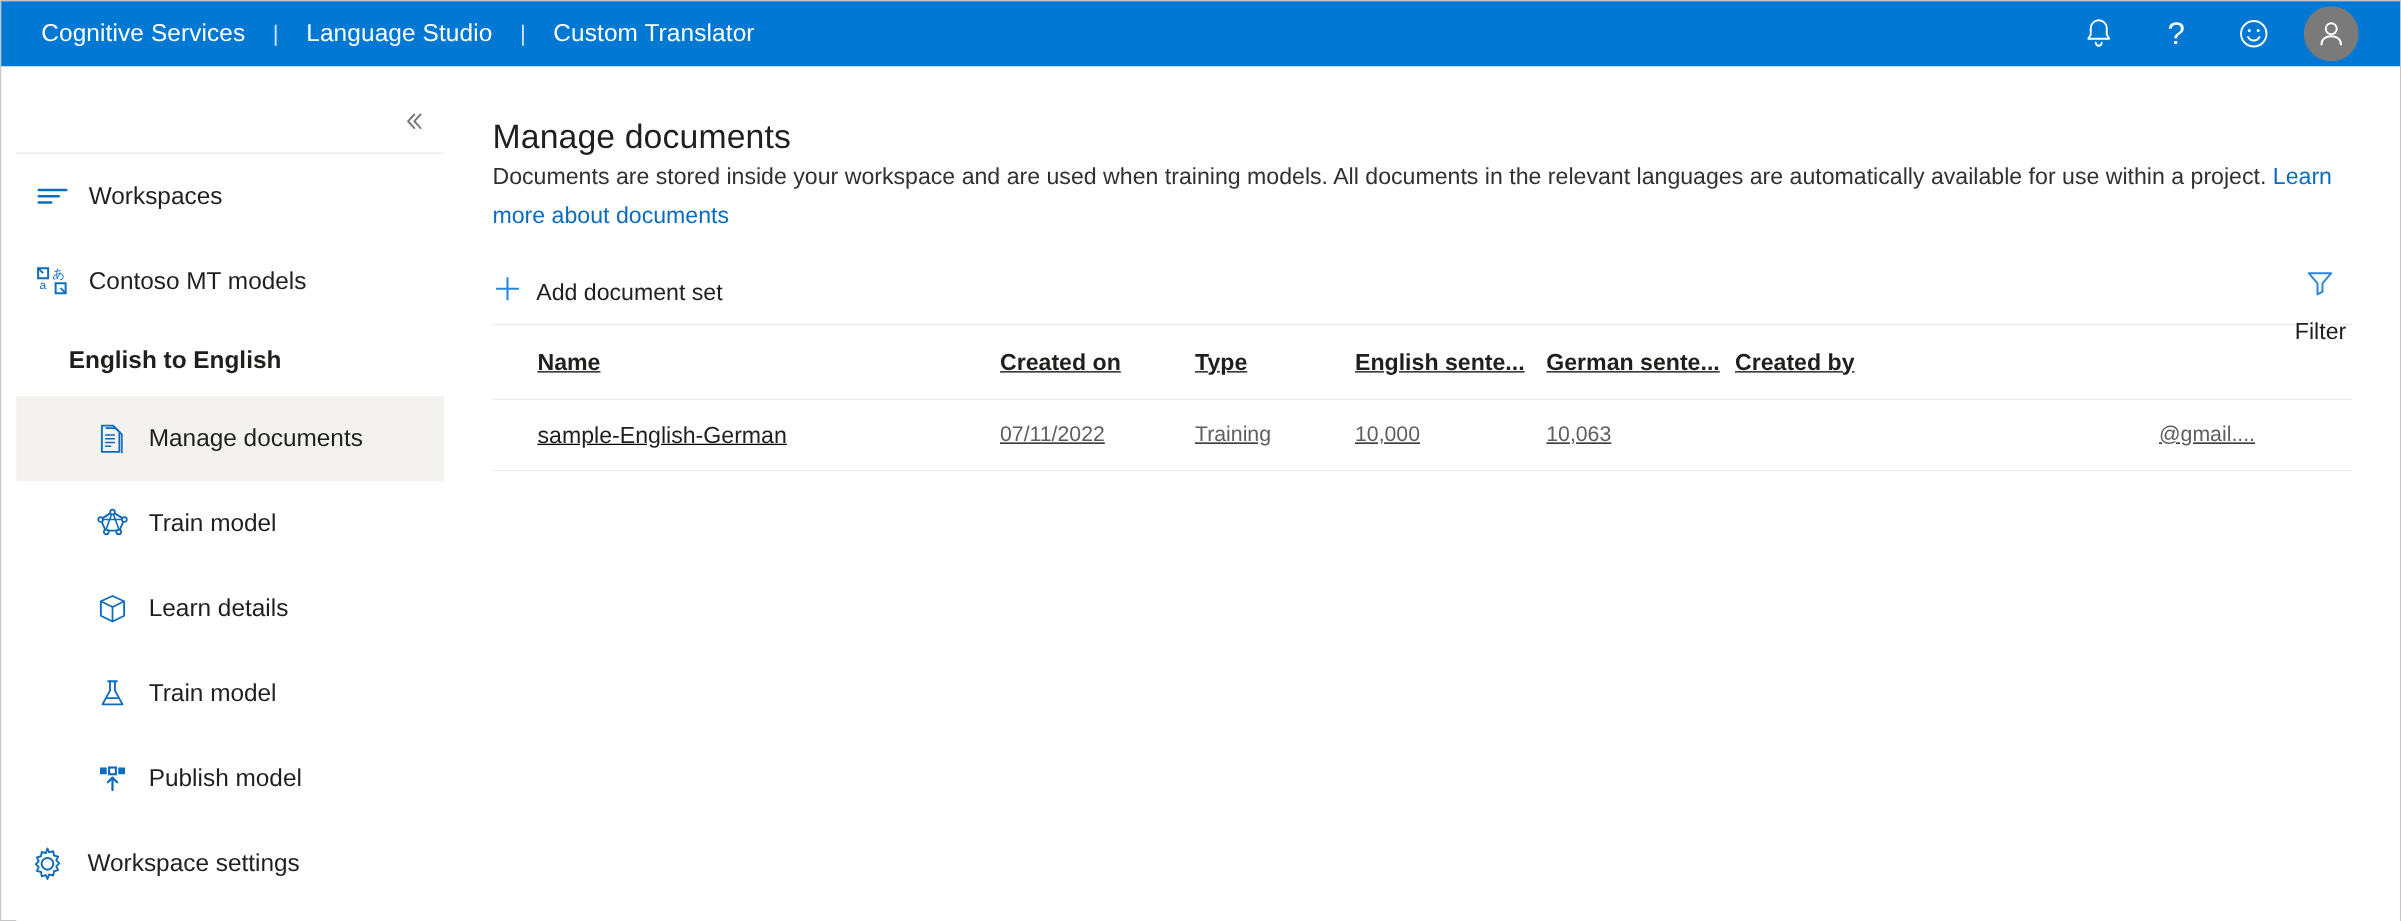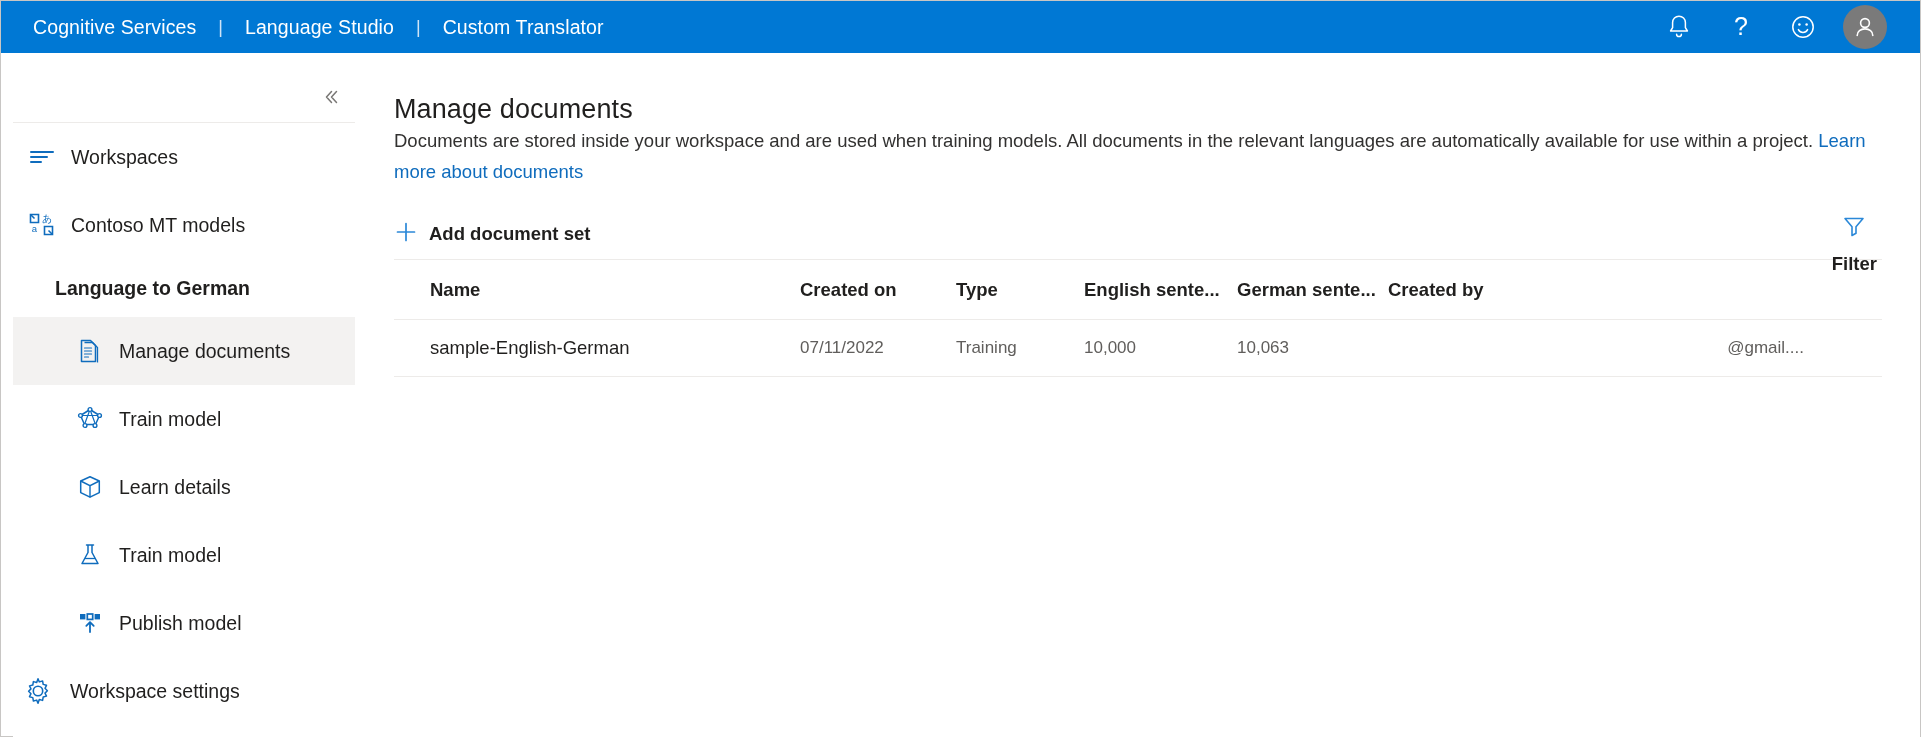--- a/index.html
+++ b/index.html
@@ -105,35 +105,35 @@
   .page-desc {
     font-size: 18.5px; color: #323130; line-height: 31px;
     max-width: 1500px;
   }
   .desc-link { color: #0f6cbd; cursor: pointer; }
 
   .toolbar {
     margin-top: 21px; height: 52px;
     display: flex; align-items: center;
     border-bottom: 1px solid #edebe9;
-    font-weight: bold;
   }
   .cmd {
     display: flex; align-items: center; gap: 11px;
     cursor: pointer; height: 40px; padding: 0 6px 0 0;
   }
   .cmd-label { font-size: 18.5px; color: #201f1e; white-space: nowrap; }
   .cmd.right { margin-left: auto; padding-right: 5px; flex-direction: column; }
 
   
   .tbl { width: 100%; margin-top: 0; }
   .tr {
     display: flex; align-items: center;
     height: 57px;
     border-bottom: 1px solid #edebe9;
+    text-decoration: underline;
   }
   .tr.header { height: 60px; }
   .th {
     font-size: 18.5px; color: #201f1e; font-weight: bold;
     white-space: nowrap; overflow: hidden;
   }
   .td {
     font-size: 17px; color: #605e5c; white-space: nowrap; overflow: hidden;
   }
   .td.name { font-size: 18.5px; color: #201f1e; }
@@ -216,21 +216,21 @@
           <path d="M2.5 3.5l4 4" stroke="#0f6cbd" stroke-width="1.6"></path>
           <text x="6.3" y="20.5" font-family="Liberation Sans, sans-serif" font-size="9.5" fill="#0f6cbd" text-anchor="middle">a</text>
           <text x="19" y="11" font-family="Liberation Sans, sans-serif" font-size="10" fill="#0f6cbd" text-anchor="middle">あ</text>
           <path d="M16.5 15.5h8v8h-8z" stroke="#0f6cbd" stroke-width="1.6"></path>
           <path d="M20.5 19.5l4 4" stroke="#0f6cbd" stroke-width="1.6"></path>
         </svg>
       </span>
       <span class="sb-label">Contoso MT models</span>
     </div>
 
-    <div class="sb-section-title">Language to German</div>
+    <div class="sb-section-title">English to English</div>
 
     <div class="sb-item indent selected">
       <span class="sb-icon">
         <svg width="26" height="26" viewBox="0 0 26 26" fill="none">
           <path d="M4.5 2.5h9l5 5v16h-14z" stroke="#0f6cbd" stroke-width="1.5" stroke-linejoin="round"></path>
           <path d="M7.5 4.5h8l5 5v15" stroke="#0f6cbd" stroke-width="1.3"></path>
           <path d="M7.5 10h7M7.5 13h7M7.5 16h7M7.5 19h4" stroke="#0f6cbd" stroke-width="1.2" stroke-linecap="round"></path>
         </svg>
       </span>
       <span class="sb-label">Manage documents</span>

